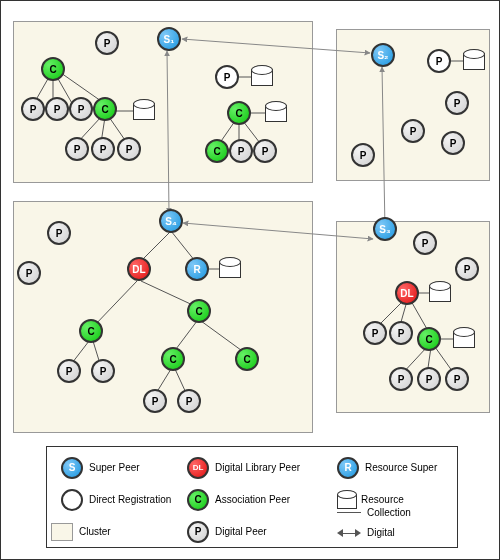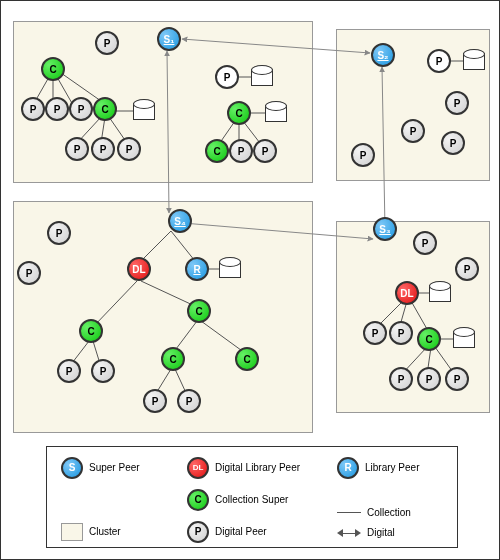--- a/index.html
+++ b/index.html
@@ -1,21 +1,21 @@
 <!DOCTYPE html>
 <html><head>
 <meta charset="utf-8">
 <style>
   body { margin:0; padding:0; font-family: Arial, sans-serif; background:#fff; }
   #canvas { position:relative; width:500px; height:560px; border:1px solid #333; box-sizing:border-box; }
   .cluster { position:absolute; background:#f9f6e8; border:1px solid #999; }
   .node { position:absolute; width:24px; height:24px; border-radius:50%; border:2px solid #333;
           display:flex; align-items:center; justify-content:center; font-size:10px; font-weight:bold;
           box-sizing:border-box; color:#000; }
-  .node.blue  { background:radial-gradient(circle at 30% 30%, #7ec8f7, #1c97e0); color:#fff;text-decoration:underline;}
+  .node.blue  { background:radial-gradient(circle at 30% 30%, #7ec8f7, #1c97e0); color:#fff;}
   .node.green { background:radial-gradient(circle at 30% 30%, #66f066, #0ec70e); }
   .node.red   { background:radial-gradient(circle at 30% 30%, #ff6666, #e01010); color:#fff;}
   .node.grey  { background:radial-gradient(circle at 30% 30%, #f4f4f4, #cfcfcf); }
   .node.white { background:#fff; }
   .cyl { position:absolute; width:20px; height:22px; }
   .cyl::before{content:"";position:absolute;left:0;top:4px;width:20px;height:16px;background:#fff;border:1px solid #333;border-top:none;border-bottom-left-radius:10px/4px;border-bottom-right-radius:10px/4px;}
   .cyl::after{content:"";position:absolute;left:0;top:0;width:20px;height:8px;border:1px solid #333;border-radius:50%;background:#fff;}
   .line { stroke:#555; stroke-width:1; fill:none; }
   .arrow { stroke:#888; stroke-width:1; fill:none; marker-end:url(#ah); marker-start:url(#ah2);}
   #legend { position:absolute; left:45px; top:445px; width:410px; height:100px; border:1px solid #333; background:#fff; }
@@ -159,21 +159,21 @@
   <div class="node grey" style="left:400px;top:118px">
       <span>P</span>
     </div>
   <div class="node grey" style="left:440px;top:130px">
       <span>P</span>
     </div>
   <div class="node grey" style="left:350px;top:142px">
       <span>P</span>
     </div>
 
-  <div class="node blue" style="left:167px;top:208px">
+  <div class="node blue" style="left:158px;top:208px">
       <span>S₄</span>
     </div>
   <div class="node grey" style="left:46px; top:220px">
       <span>P</span>
     </div>
   <div class="node grey" style="left:16px; top:260px">
       <span>P</span>
     </div>
   <div class="node red" style="left:126px;top:256px">
       <span class="sub">DL</span>
@@ -251,33 +251,41 @@
       <div class="lcell" style="position:absolute;left:140px">
           <div class="lswatch" style="background:radial-gradient(circle at 30% 30%,#ff6666,#e01010);color:#fff;font-size:8px">
             <span>DL</span>
           </div>
           <span>Digital Library Peer</span>
         </div>
       <div class="lcell" style="position:absolute;left:290px">
           <div class="lswatch" style="background:radial-gradient(circle at 30% 30%,#7ec8f7,#1c97e0);color:#fff">
             <span>R</span>
           </div>
-          <span>Library Peer</span>
+          <span>Resource Super</span>
         </div>
     </div>
     <div class="lrow" style="top:36px">
+      <div class="lcell" style="position:absolute;left:14px">
+          <div class="lswatch" style="background:#fff"></div>
+          <span style="line-height:1">Direct Registration</span>
+        </div>
       <div class="lcell" style="position:absolute;left:140px">
           <div class="lswatch" style="background:radial-gradient(circle at 30% 30%,#66f066,#0ec70e)">
             <span>C</span>
           </div>
-          <span>Collection Super</span>
+          <span>Association Peer</span>
+        </div>
+      <div class="lcell" style="position:absolute;left:290px">
+          <div class="lcyl"></div>
+          <span>Resource</span>
         </div>
     </div>
     <div class="lrow" style="top:68px">
-      <div class="lcell" style="position:absolute;left:14px">
+      <div class="lcell" style="position:absolute;left:4px">
           <div class="lsq"></div>
           <span>Cluster</span>
         </div>
       <div class="lcell" style="position:absolute;left:140px">
           <div class="lswatch" style="background:radial-gradient(circle at 30% 30%,#f4f4f4,#cfcfcf)">
             <span>P</span>
           </div>
           <span>Digital Peer</span>
         </div>
       <div class="lcell" style="position:absolute;left:290px;top:-8px">

